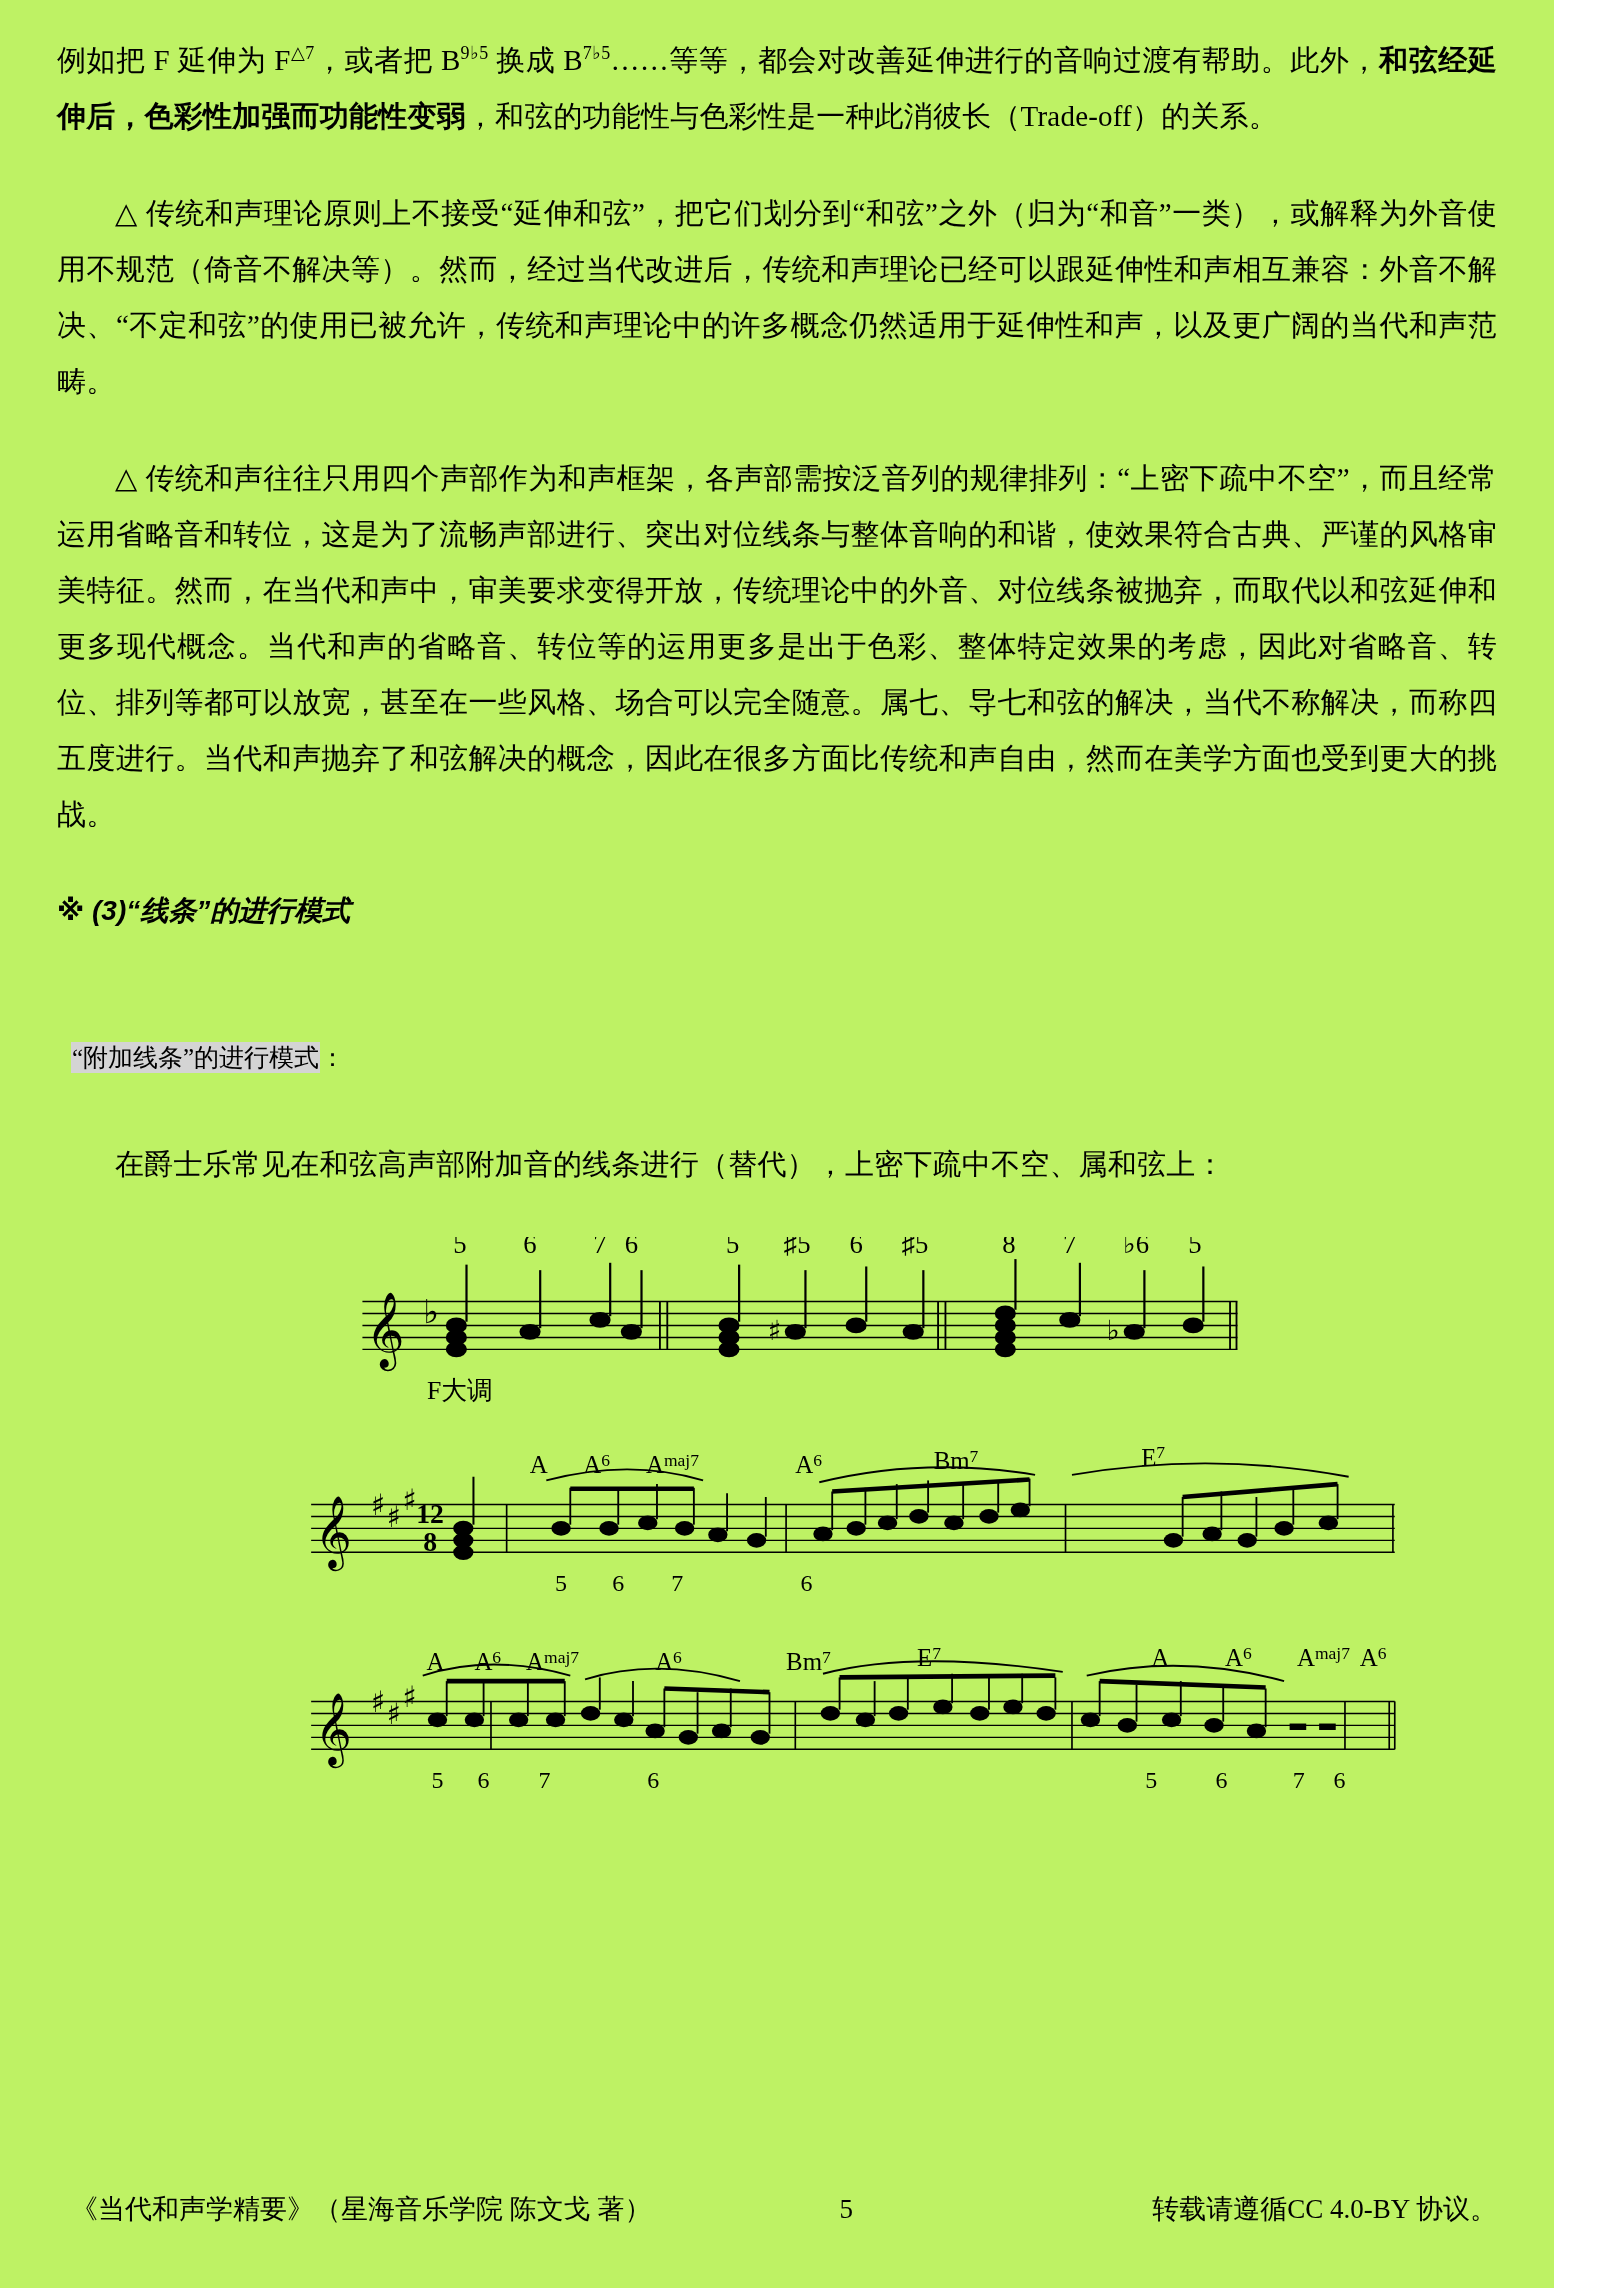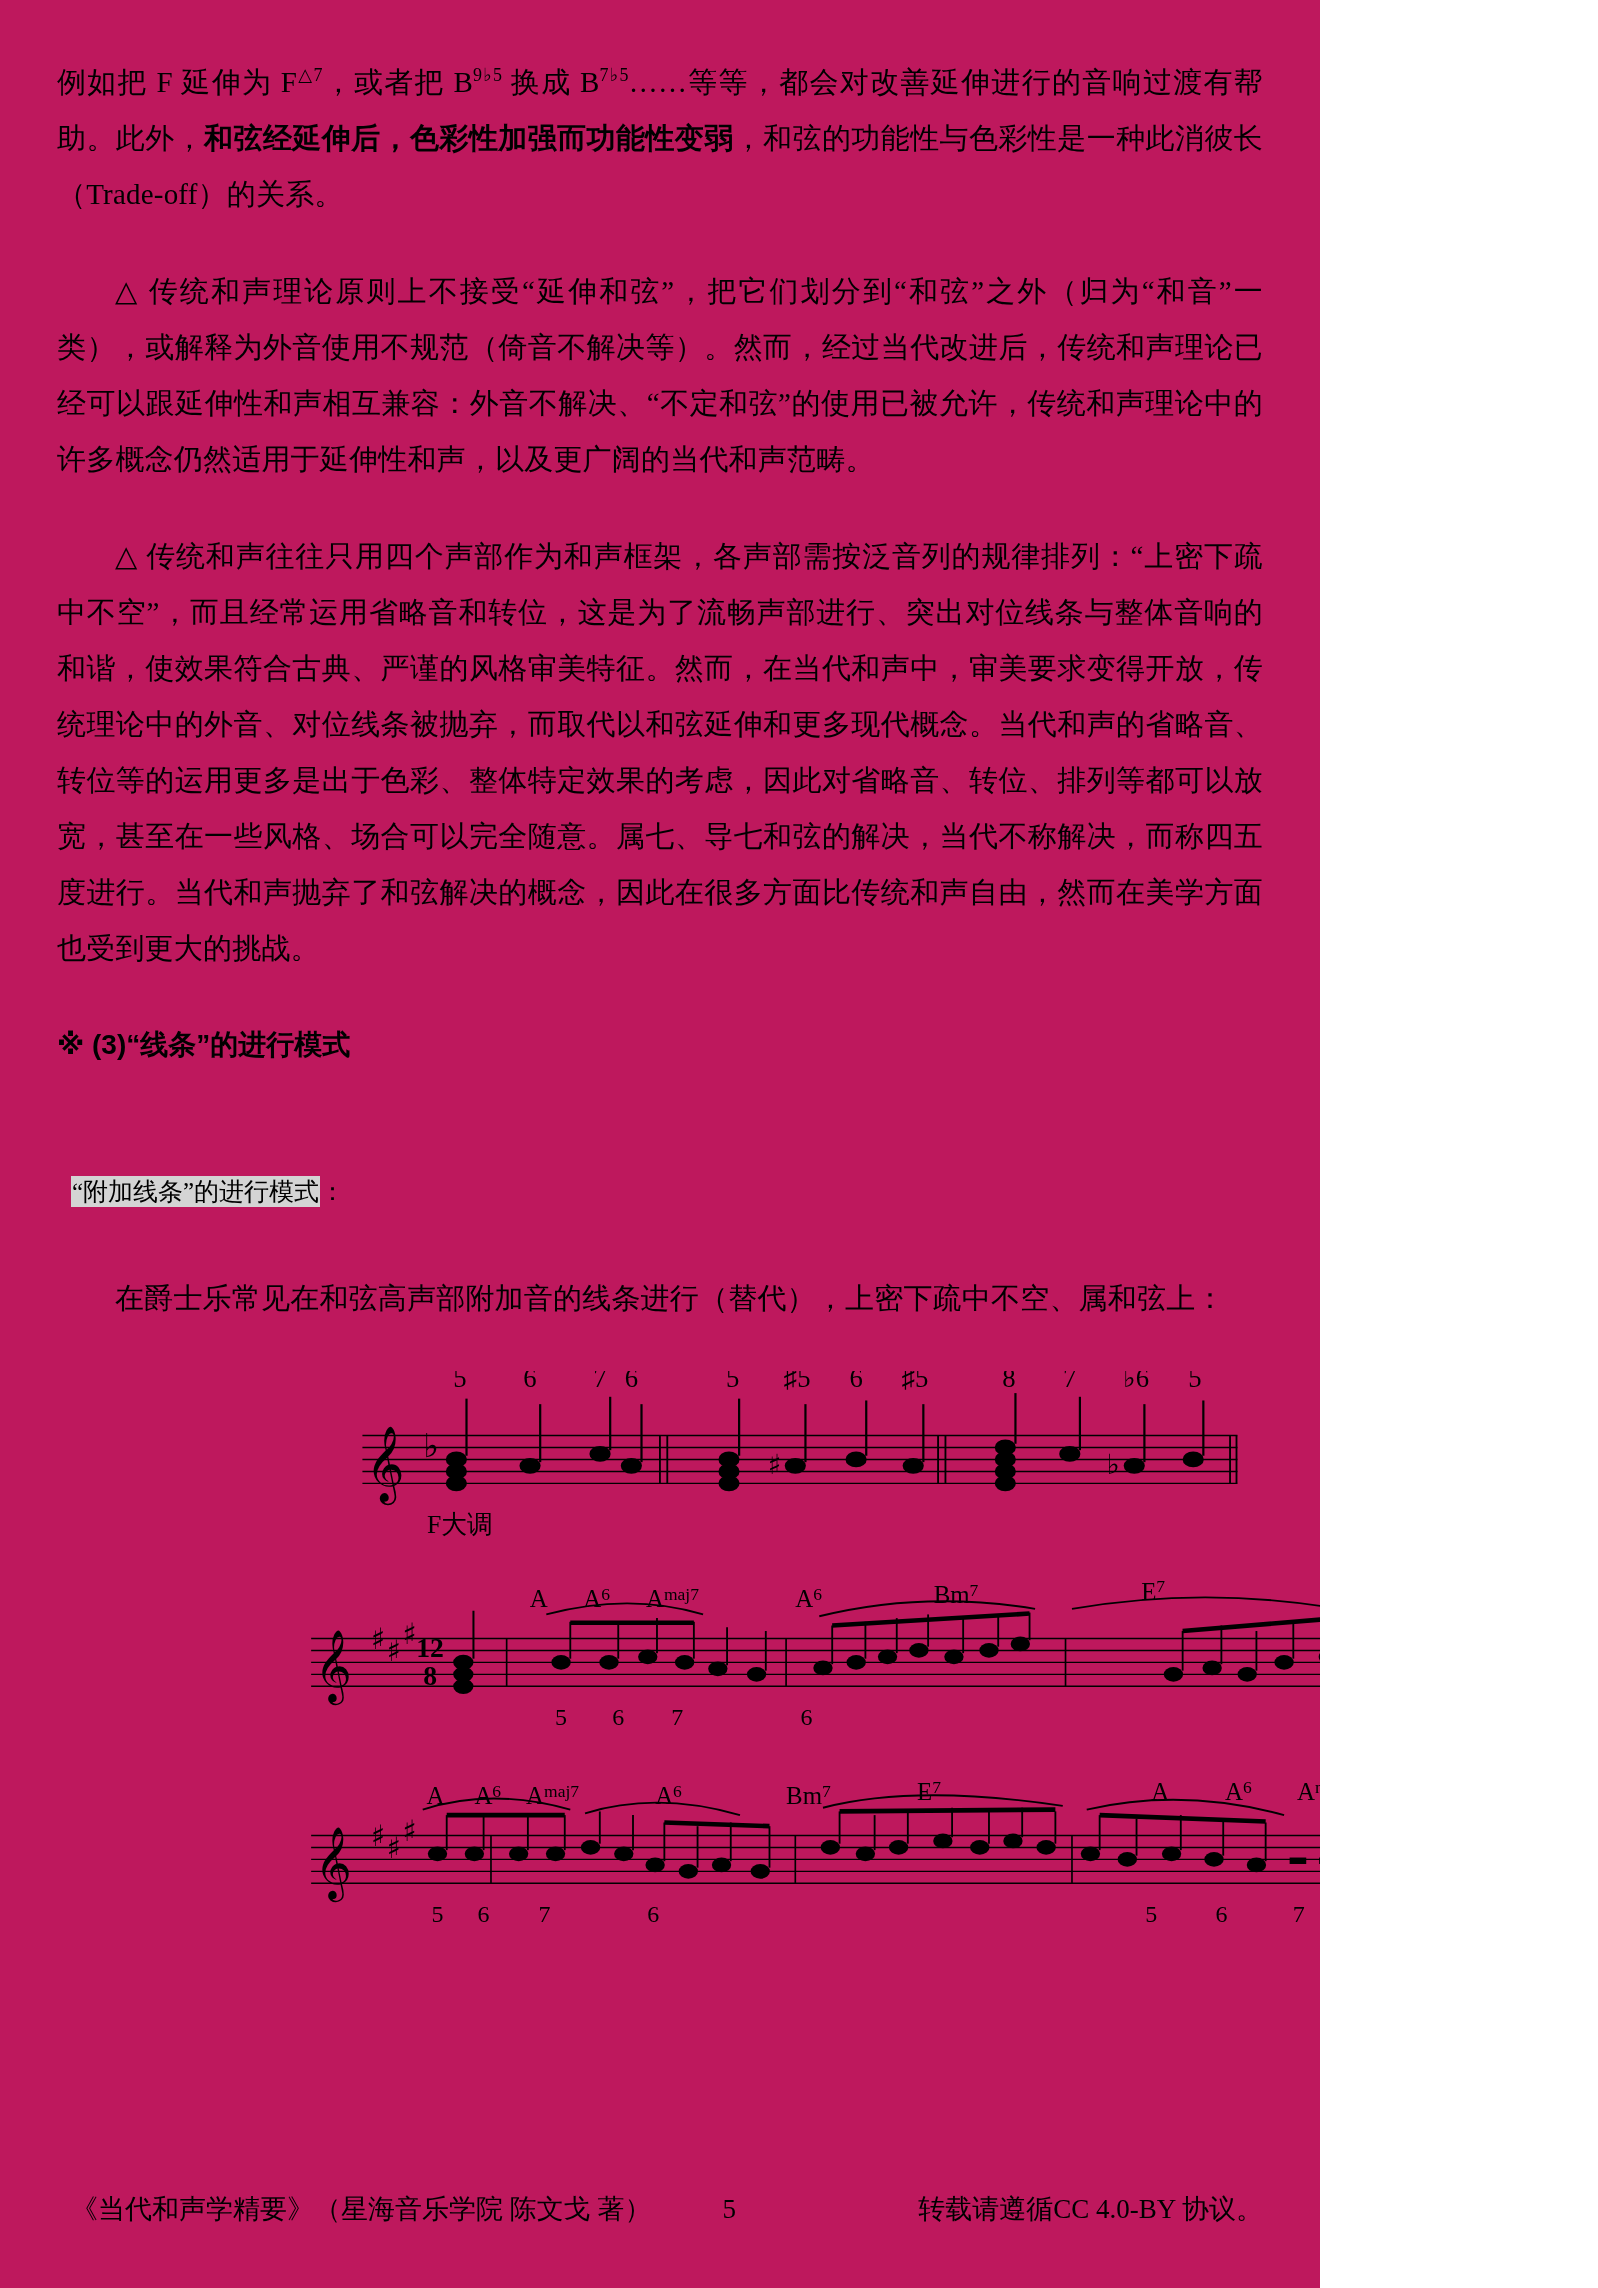--- a/index.html
+++ b/index.html
@@ -6,25 +6,25 @@
     margin: 0;
     padding: 0;
     background: #ffffff;
   }
   body {
     font-family: "Liberation Serif", "DejaVu Serif", serif;
     color: #000000;
   }
   .page {
     position: relative;
-    width: 1320px;
+    width: 1554px;
     height: 2289px;
-    background: #be185d;
+    background: #bef264;
     box-sizing: border-box;
-    padding: 54px 57px 37px 57px;
+    padding: 32px 57px 37px 57px;
     overflow: hidden;
   }
 
   
   .para {
     font-size: 29px;
     line-height: 56px;
     text-align: justify;
     text-justify: inter-ideograph;
     letter-spacing: 0.2px;
@@ -46,20 +46,21 @@
     line-height: 0;
   }
 
   
   .section-head {
     font-family: "Liberation Sans", "DejaVu Sans", sans-serif;
     font-size: 28px;
     font-weight: bold;
     line-height: 42px;
     margin: 0;
+    font-style: italic;
   }
   .highlight-head {
     font-size: 25px;
     line-height: 46px;
     margin: 14px;
   }
   .hl {
     background: #d4d4d4;
     padding: 1.8px 0.9px;
   }

